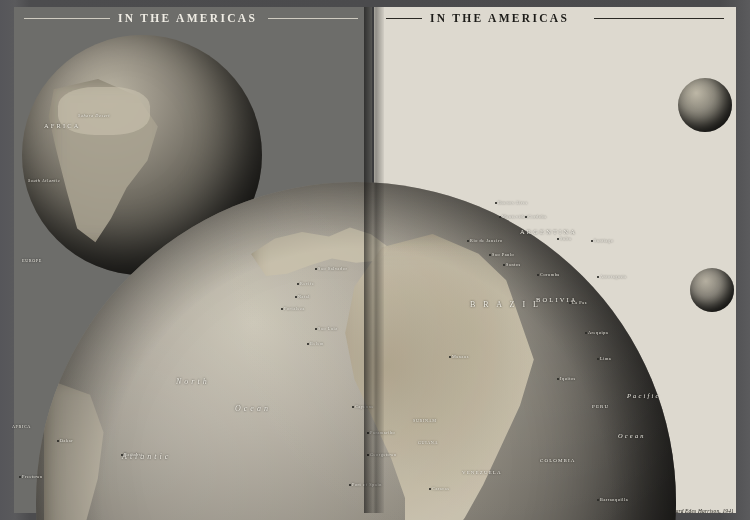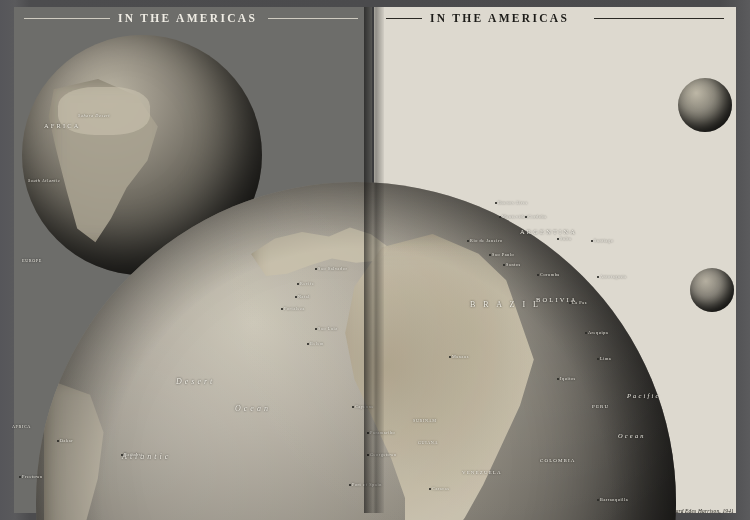--- a/index.html
+++ b/index.html
@@ -257,21 +257,21 @@
   <div class="globe globe-small2"></div>
 
   <div class="runhead left">IN THE AMERICAS</div>
   <div class="runhead right">IN THE AMERICAS</div>
   <div class="rule l1"></div>
   <div class="rule l2"></div>
   <div class="rule r1"></div>
   <div class="rule r2"></div>
 
   <div id="label-layer">
-      <div class="lbl big ital" style="left: 176px; top: 377px;">Desert</div>
+      <div class="lbl big ital" style="left: 176px; top: 377px;">North</div>
       <div class="lbl big ital" style="left: 235px; top: 404px;">Ocean</div>
       <div class="lbl big ital" style="left: 122px; top: 452px;">Atlantic</div>
       <div class="lbl med ital" style="left: 627px; top: 392px;">Pacific</div>
       <div class="lbl med ital" style="left: 618px; top: 432px;">Ocean</div>
       <div class="lbl tiny ital" style="left: 28px; top: 178px;">South Atlantic</div>
       <div class="lbl tiny ital" style="left: 78px; top: 113px;">Sahara Desert</div>
       <div class="lbl big" style="left: 470px; top: 300px;">B  R  A  Z  I  L</div>
       <div class="lbl med" style="left: 536px; top: 296px;">BOLIVIA</div>
       <div class="lbl med" style="left: 520px; top: 228px;">ARGENTINA</div>
       <div class="lbl" style="left: 462px; top: 470px;">VENEZUELA</div>

